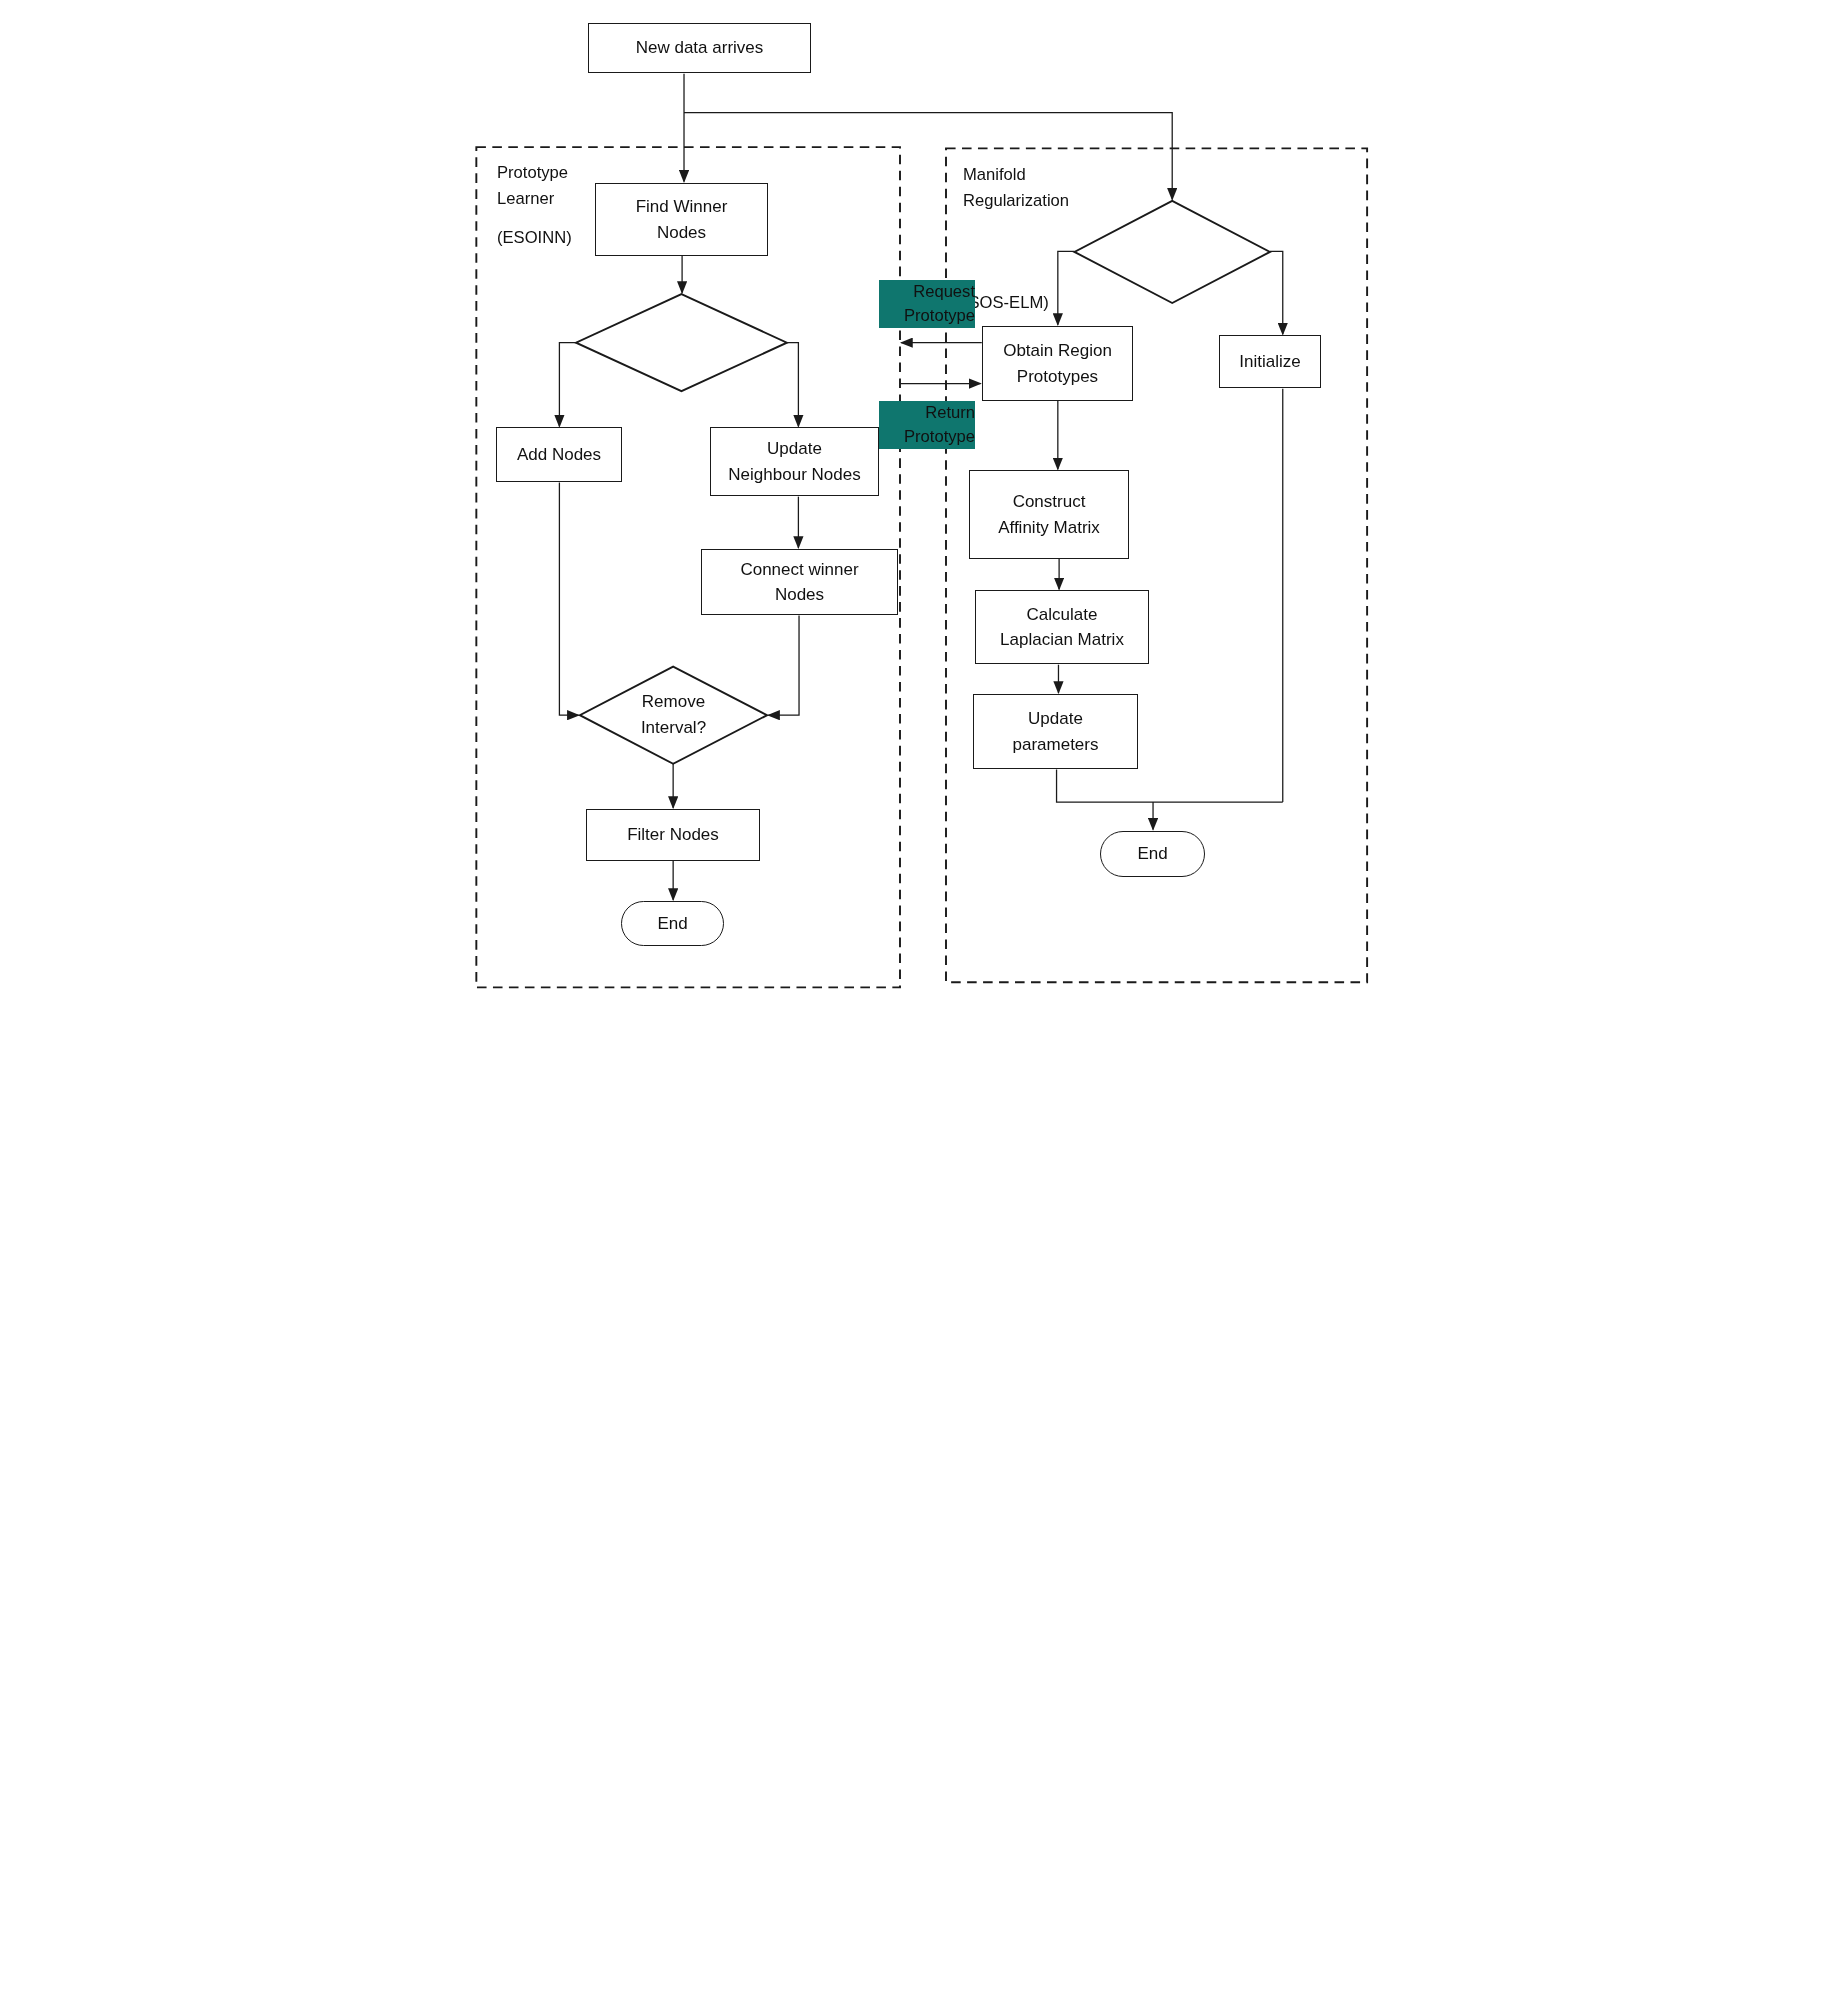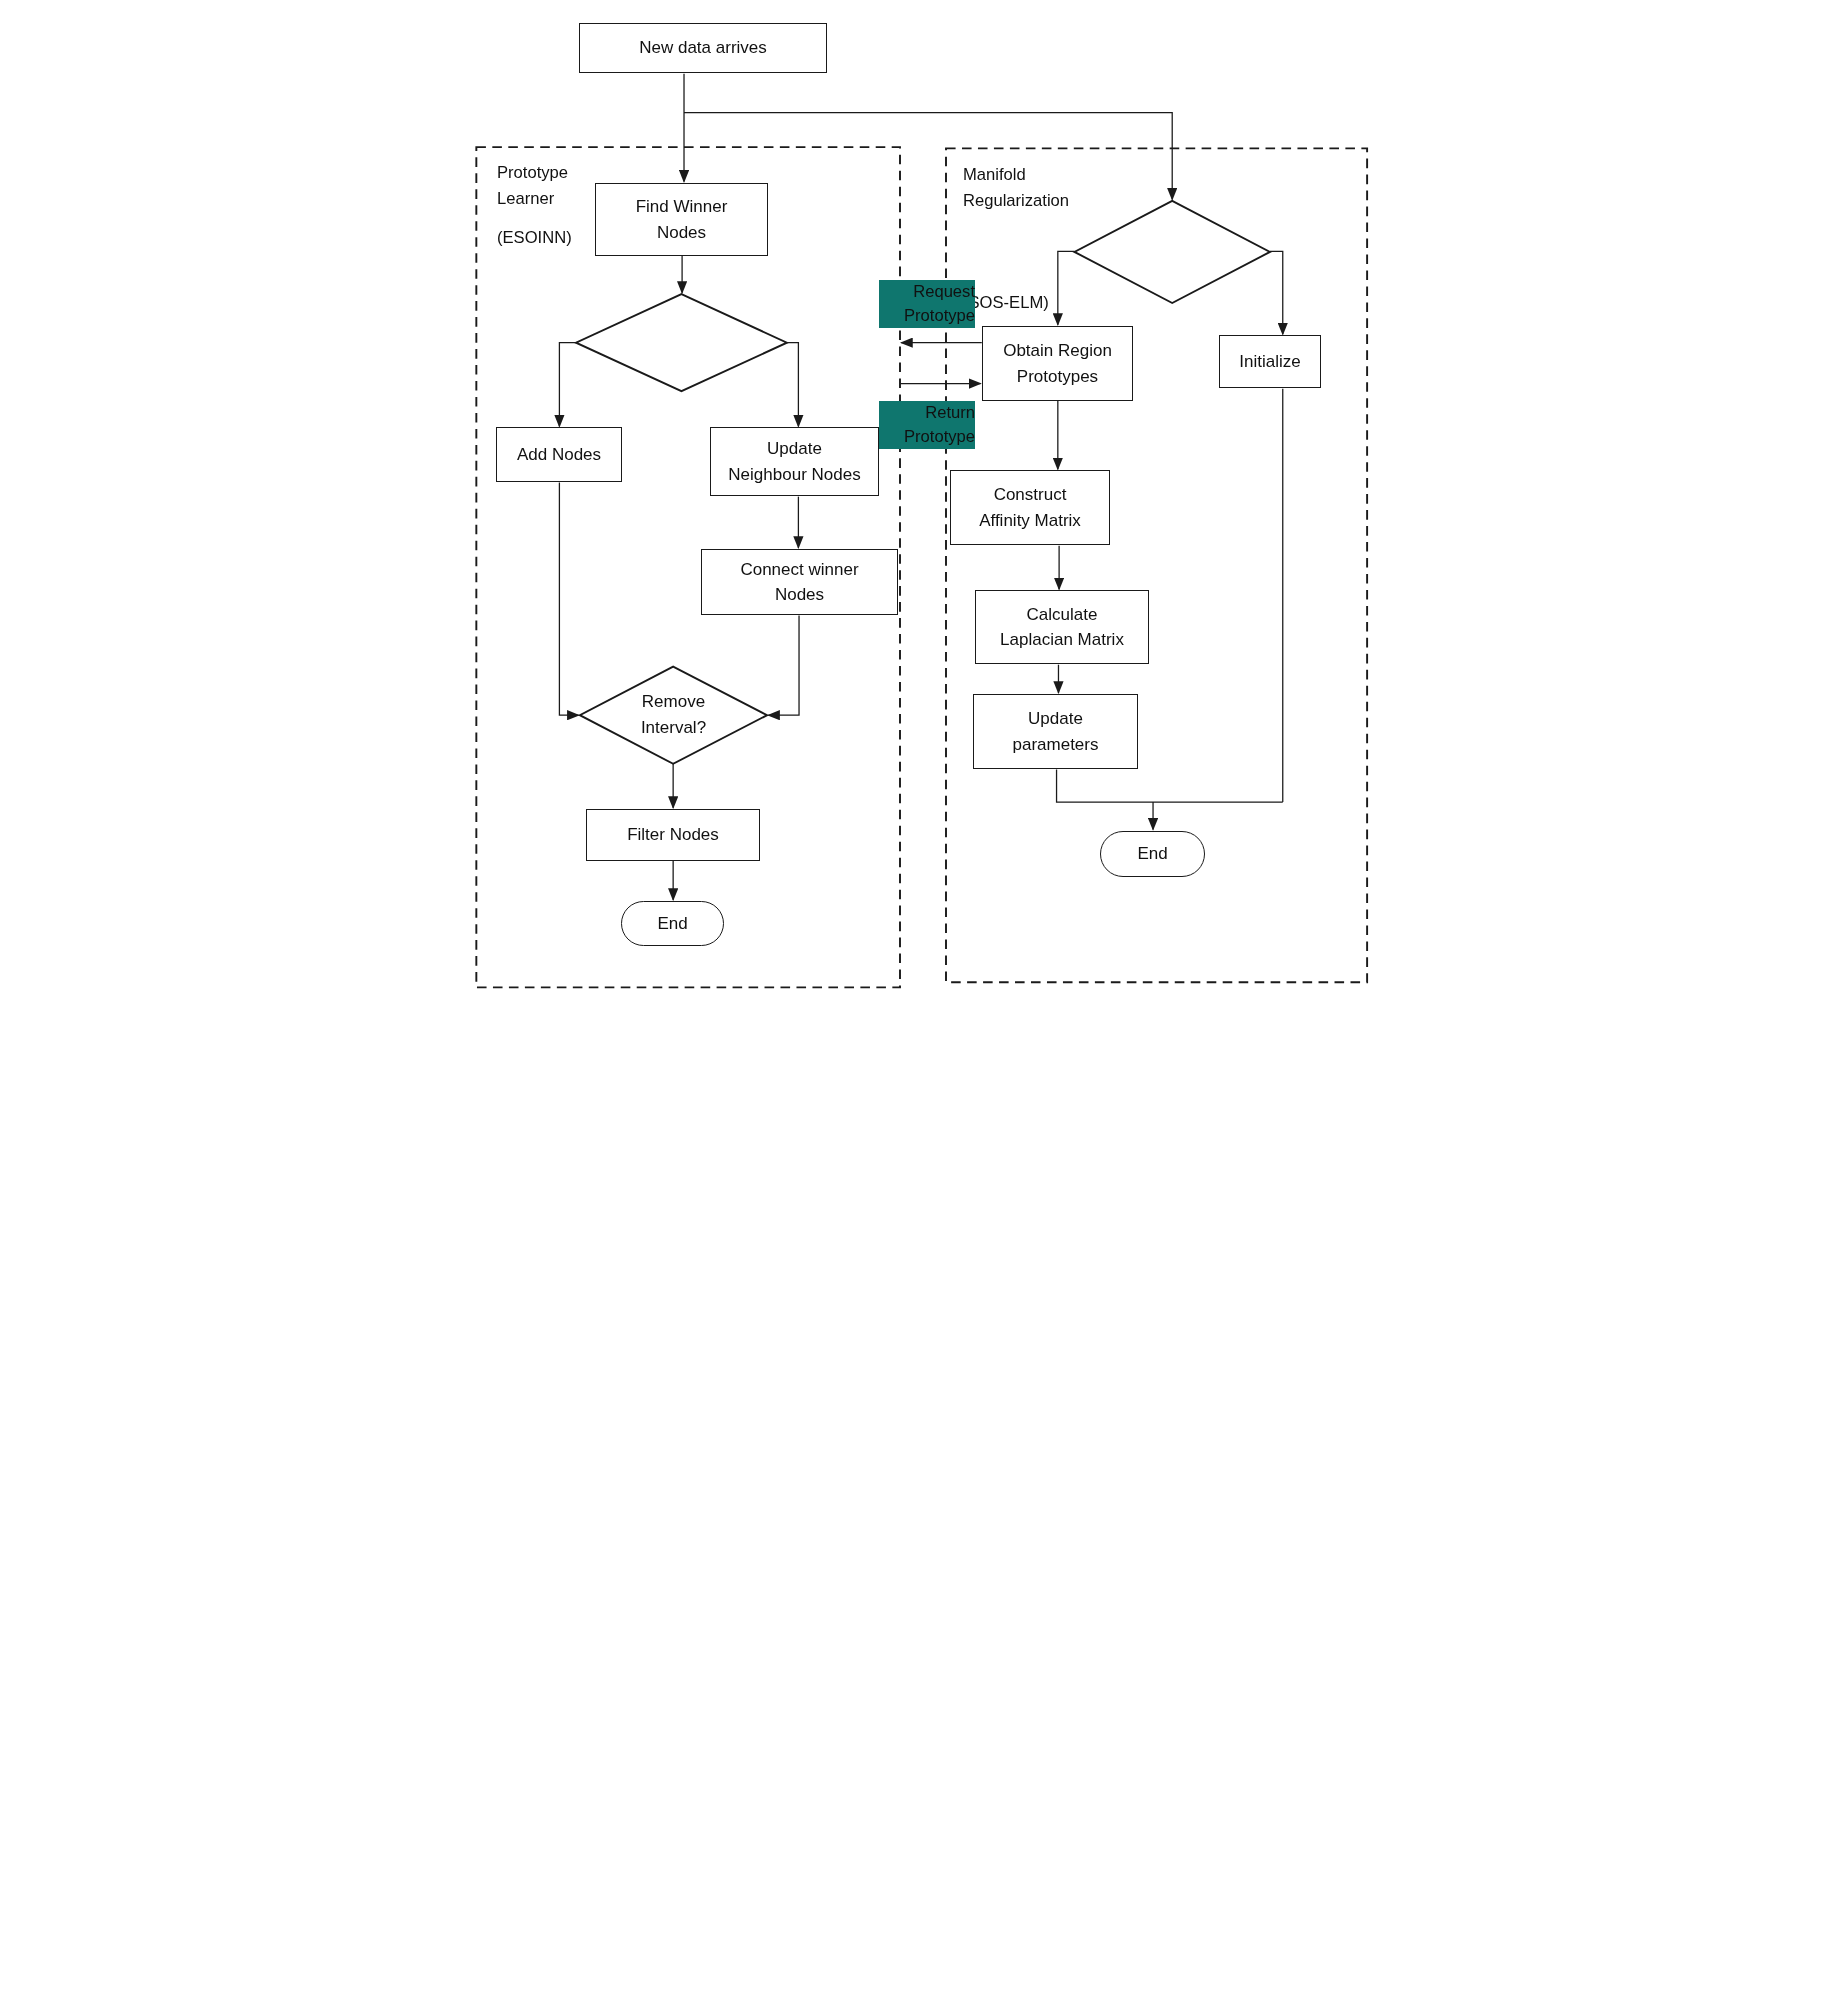--- a/index.html
+++ b/index.html
@@ -114,21 +114,21 @@
   <div class="grouplabel" style="left:36px; top:225px;">(ESOINN)</div>
   <div class="grouplabel" style="left:502px; top:162px;">Manifold
 Regularization</div>
   <div class="grouplabel" style="left:502px; top:262px;margin-top:28px;">(SOS-ELM)</div>
 
   <div class="iface" style="left:418px; top:280px;">Request
 Prototype</div>
   <div class="iface" style="left:418px; top:401px;">Return
 Prototype</div>
 
-  <div class="node" style="left:118px; top:23px; width:248px; height:50px;">New data arrives</div>
+  <div class="node" style="left:127px; top:23px; width:223px; height:50px;">New data arrives</div>
 
   <div class="node" style="left:134px; top:183px; width:173px; height:73px;">Find Winner
 Nodes</div>
 
   <div class="node" style="left:35px; top:427px; width:126px; height:55px;">Add Nodes</div>
 
   <div class="node" style="left:249px; top:427px; width:169px; height:69px;">Update
 Neighbour Nodes</div>
 
   <div class="node" style="left:240px; top:549px; width:197px; height:66px;">Connect winner
@@ -136,21 +136,21 @@
 
   <div class="node" style="left:125px; top:809px; width:174px; height:52px;">Filter Nodes</div>
 
   <div class="node stadium" style="left:160px; top:901px; width:103px; height:45px;">End</div>
 
   <div class="node" style="left:521px; top:326px; width:151px; height:75px;">Obtain Region
 Prototypes</div>
 
   <div class="node" style="left:758px; top:335px; width:102px; height:53px;">Initialize</div>
 
-  <div class="node" style="left:489px; top:470px; width:160px; height:75px;">Construct
+  <div class="node" style="left:508px; top:470px; width:160px; height:89px;">Construct
 Affinity Matrix</div>
 
   <div class="node" style="left:514px; top:590px; width:174px; height:74px;">Calculate
 Laplacian Matrix</div>
 
   <div class="node" style="left:512px; top:694px; width:165px; height:75px;">Update
 parameters</div>
 
   <div class="node stadium" style="left:639px; top:831px; width:105px; height:46px;">End</div>
 

